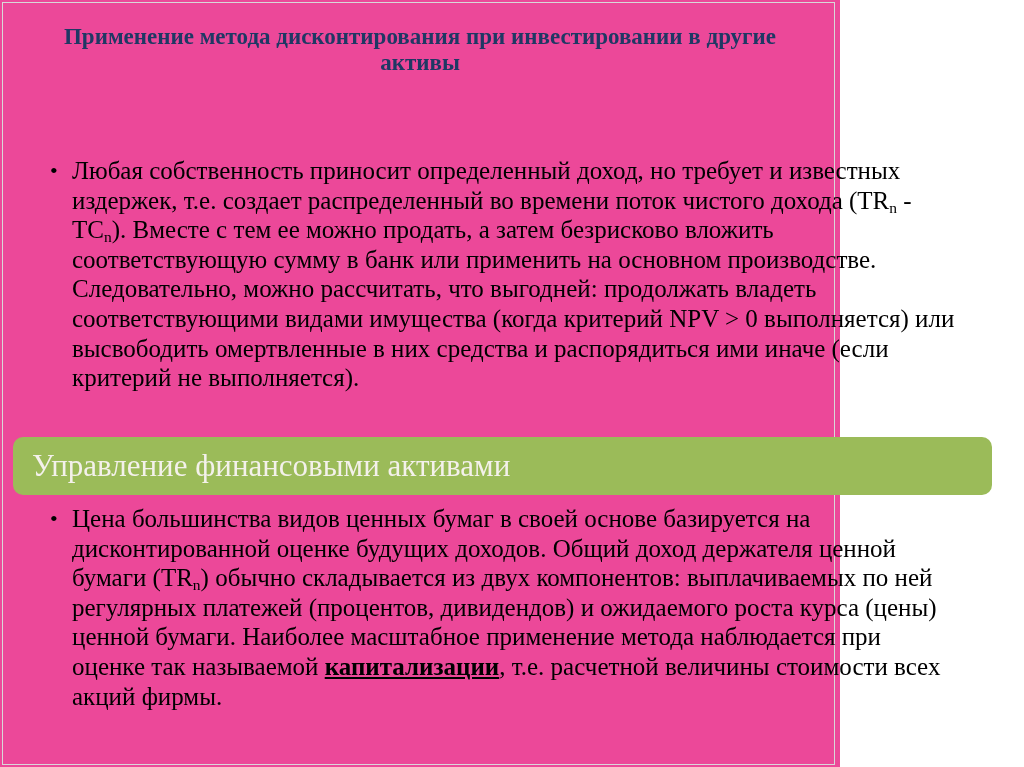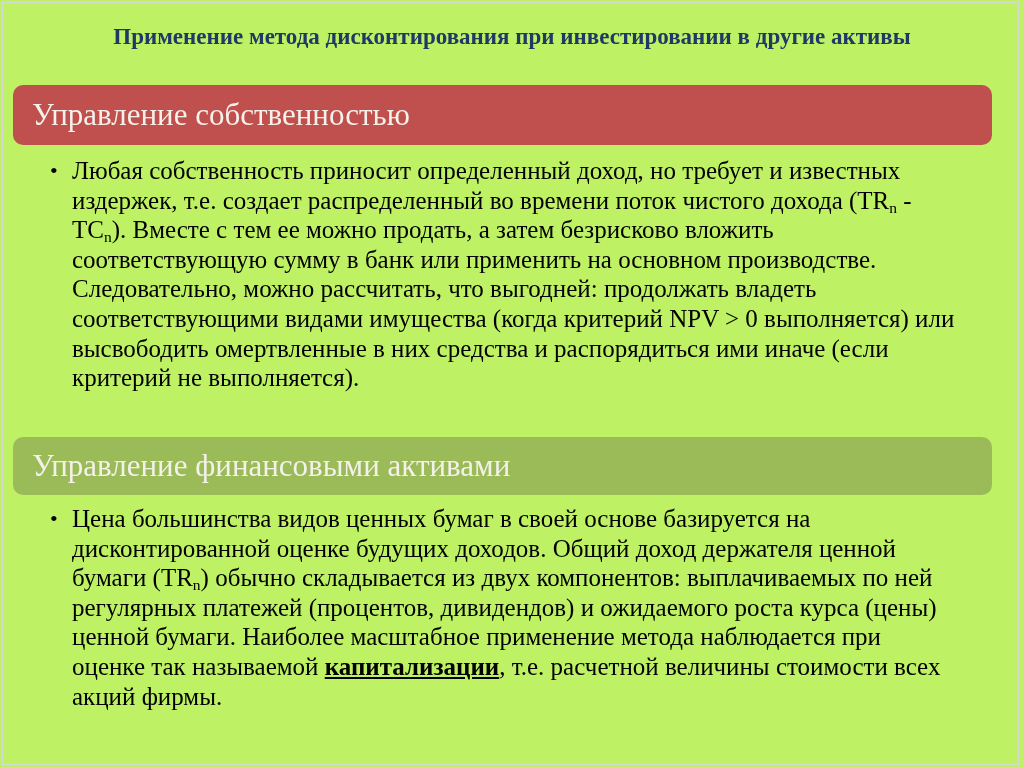--- a/index.html
+++ b/index.html
@@ -6,23 +6,23 @@
     margin: 0;
     padding: 0;
     width: 1024px;
     height: 767px;
     background: #ffffff;
     font-family: "Liberation Serif", "DejaVu Serif", serif;
     overflow: hidden;
   }
   .slide {
     position: relative;
-    width: 1024px;
+    width: 840px;
     height: 767px;
-    background: #bef264;
+    background: #ec4899;
   }
   .frame {
     position: absolute;
     left: 2px;
     top: 2px;
     right: 5px;
     bottom: 2px;
     border: 1px solid #d8d8d8;
     pointer-events: none;
   }
@@ -84,23 +84,20 @@
   b { font-weight: bold; text-decoration: underline; }
 </style>
 </head>
 <body>
 
 <div class="slide">
   <div class="frame"></div>
 
   <h1 class="title" style="color: rgb(31, 56, 100);">Применение метода дисконтирования при инвестировании в другие активы</h1>
 
-  <div class="bar bar-property" style="background-color: rgb(192, 80, 77);">
-    <span>Управление собственностью</span>
-  </div>
 
   <ul class="para para-property">
     <li class="li">
       <span class="bullet">•</span>
       <span><span>Любая собственность приносит определенный доход, но требует и известных издержек, т.е. создает распределенный во времени поток чистого дохода (TR</span><sub>n</sub><span> - TC</span><sub>n</sub><span>). Вместе с тем ее можно продать, а затем безрисково вложить соответствующую сумму в банк или применить на основном производстве. Следовательно, можно рассчитать, что выгодней: продолжать владеть соответствующими видами имущества (когда критерий NPV &gt; 0 выполняется) или высвободить омертвленные в них средства и распорядиться ими иначе (если критерий не выполняется).</span></span>
     </li>
   </ul>
 
   <div class="bar bar-financial" style="background-color: rgb(155, 187, 89);">
     <span>Управление финансовыми активами</span>

